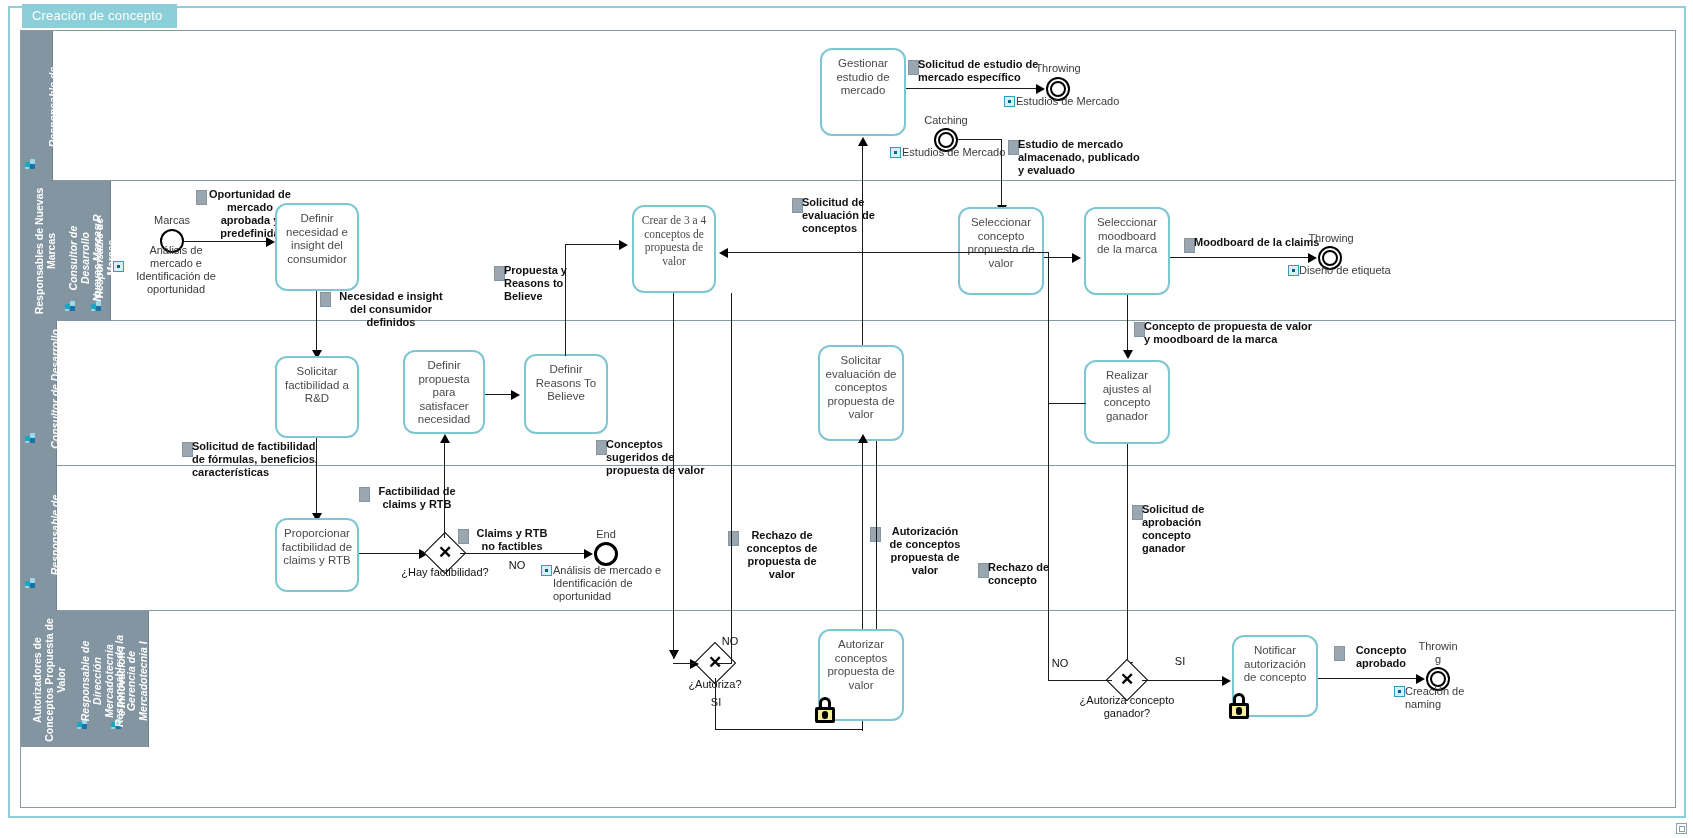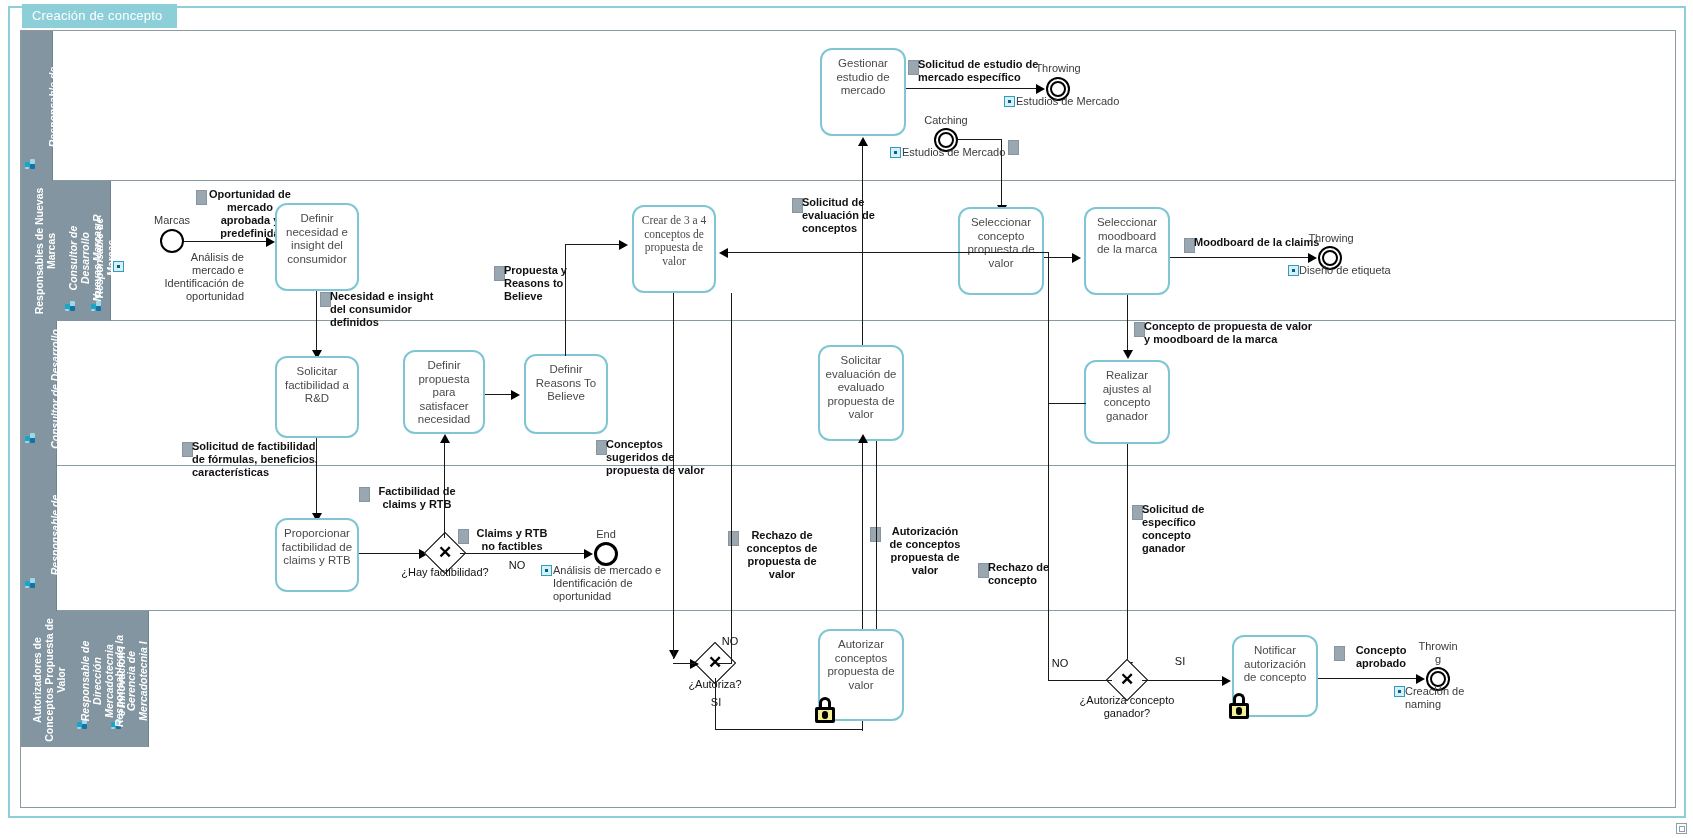--- a/index.html
+++ b/index.html
@@ -195,25 +195,28 @@
 
   <div class="ev inter" style="left:934px;top:128px;width:24px;height:24px;"></div>
   <div class="ev-lbl" style="left:914px;top:114px;width:64px;">Catching</div>
   <span class="link-ico" style="left:890px;top:147px;"></span>
   <div class="ev-lbl" style="left:902px;top:146px;width:120px;text-align:left;">Estudios de Mercado</div>
 
   <div class="ln h" style="left:958px;top:139px;width:44px;"></div>
   <div class="ln v" style="left:1001px;top:139px;height:68px;"></div>
   <div class="arr d" style="left:997px;top:205px;"></div>
   <span class="doc-ico" style="left:1008px;top:140px;"></span>
+  <div class="lbl b" style="left:1018px;top:138px;width:160px;text-align:left;">Estudio de mercado
+almacenado, publicado
+y evaluado</div>
 
   <div class="ev start" style="left:160px;top:229px;width:24px;height:24px;"></div>
   <div class="ev-lbl" style="left:142px;top:214px;width:60px;">Marcas</div>
   <span class="link-ico" style="left:113px;top:261px;"></span>
-  <div class="ev-lbl" style="left:124px;top:251px;width:104px;text-align:right;margin-left:16px;">Análisis de
+  <div class="ev-lbl" style="left:124px;top:244px;width:104px;text-align:center;">Análisis de
 mercado e
 Identificación de
 oportunidad</div>
 
   <div class="ln h" style="left:184px;top:241px;width:86px;"></div>
   <div class="arr r" style="left:266px;top:237px;"></div>
   <span class="doc-ico" style="left:196px;top:190px;"></span>
   <div class="lbl b" style="left:196px;top:188px;width:108px;">Oportunidad de
 mercado
 aprobada y
@@ -263,21 +266,21 @@
   <div class="lbl b" style="left:802px;top:196px;width:110px;text-align:left;">Solicitud de
 evaluación de
 conceptos</div>
 
   <div class="ln v" style="left:862px;top:145px;height:200px;"></div>
   <div class="arr u" style="left:858px;top:137px;"></div>
 
   <div class="ln v" style="left:316px;top:291px;height:62px;"></div>
   <div class="arr d" style="left:312px;top:350px;"></div>
   <span class="doc-ico" style="left:320px;top:292px;"></span>
-  <div class="lbl b" style="left:330px;top:290px;width:122px;text-align:left;">Necesidad e insight
+  <div class="lbl b" style="left:330px;top:290px;width:122px;text-align:center;">Necesidad e insight
 del consumidor
 definidos</div>
 
   <div class="task" style="left:275px;top:356px;width:84px;height:82px;">
     <span>Solicitar
 factibilidad a
 R&amp;D</span>
   </div>
 
   <div class="task" style="left:524px;top:354px;width:84px;height:80px;">
@@ -288,21 +291,21 @@
   <div class="task" style="left:403px;top:350px;width:82px;height:84px;">
     <span>Definir
 propuesta para
 satisfacer
 necesidad</span>
   </div>
 
   <div class="task" style="left:818px;top:345px;width:86px;height:96px;">
     <span>Solicitar
 evaluación de
-evaluado
+conceptos
 propuesta de
 valor</span>
   </div>
 
   <div class="task" style="left:1084px;top:360px;width:86px;height:84px;">
     <span>Realizar ajustes
 al concepto
 ganador</span>
   </div>
 
@@ -381,21 +384,21 @@
 valor</div>
 
   <span class="doc-ico" style="left:870px;top:527px;"></span>
   <div class="lbl b" style="left:874px;top:525px;width:102px;">Autorización
 de conceptos
 propuesta de
 valor</div>
 
   <span class="doc-ico" style="left:1132px;top:505px;"></span>
   <div class="lbl b" style="left:1142px;top:503px;width:102px;text-align:left;">Solicitud de
-específico
+aprobación
 concepto
 ganador</div>
 
   <span class="doc-ico" style="left:978px;top:563px;"></span>
   <div class="lbl b" style="left:988px;top:561px;width:86px;text-align:left;">Rechazo de
 concepto</div>
 
   <div class="ln v" style="left:1127px;top:444px;height:222px;"></div>
   <div class="arr d" style="left:1123px;top:662px;"></div>
 

